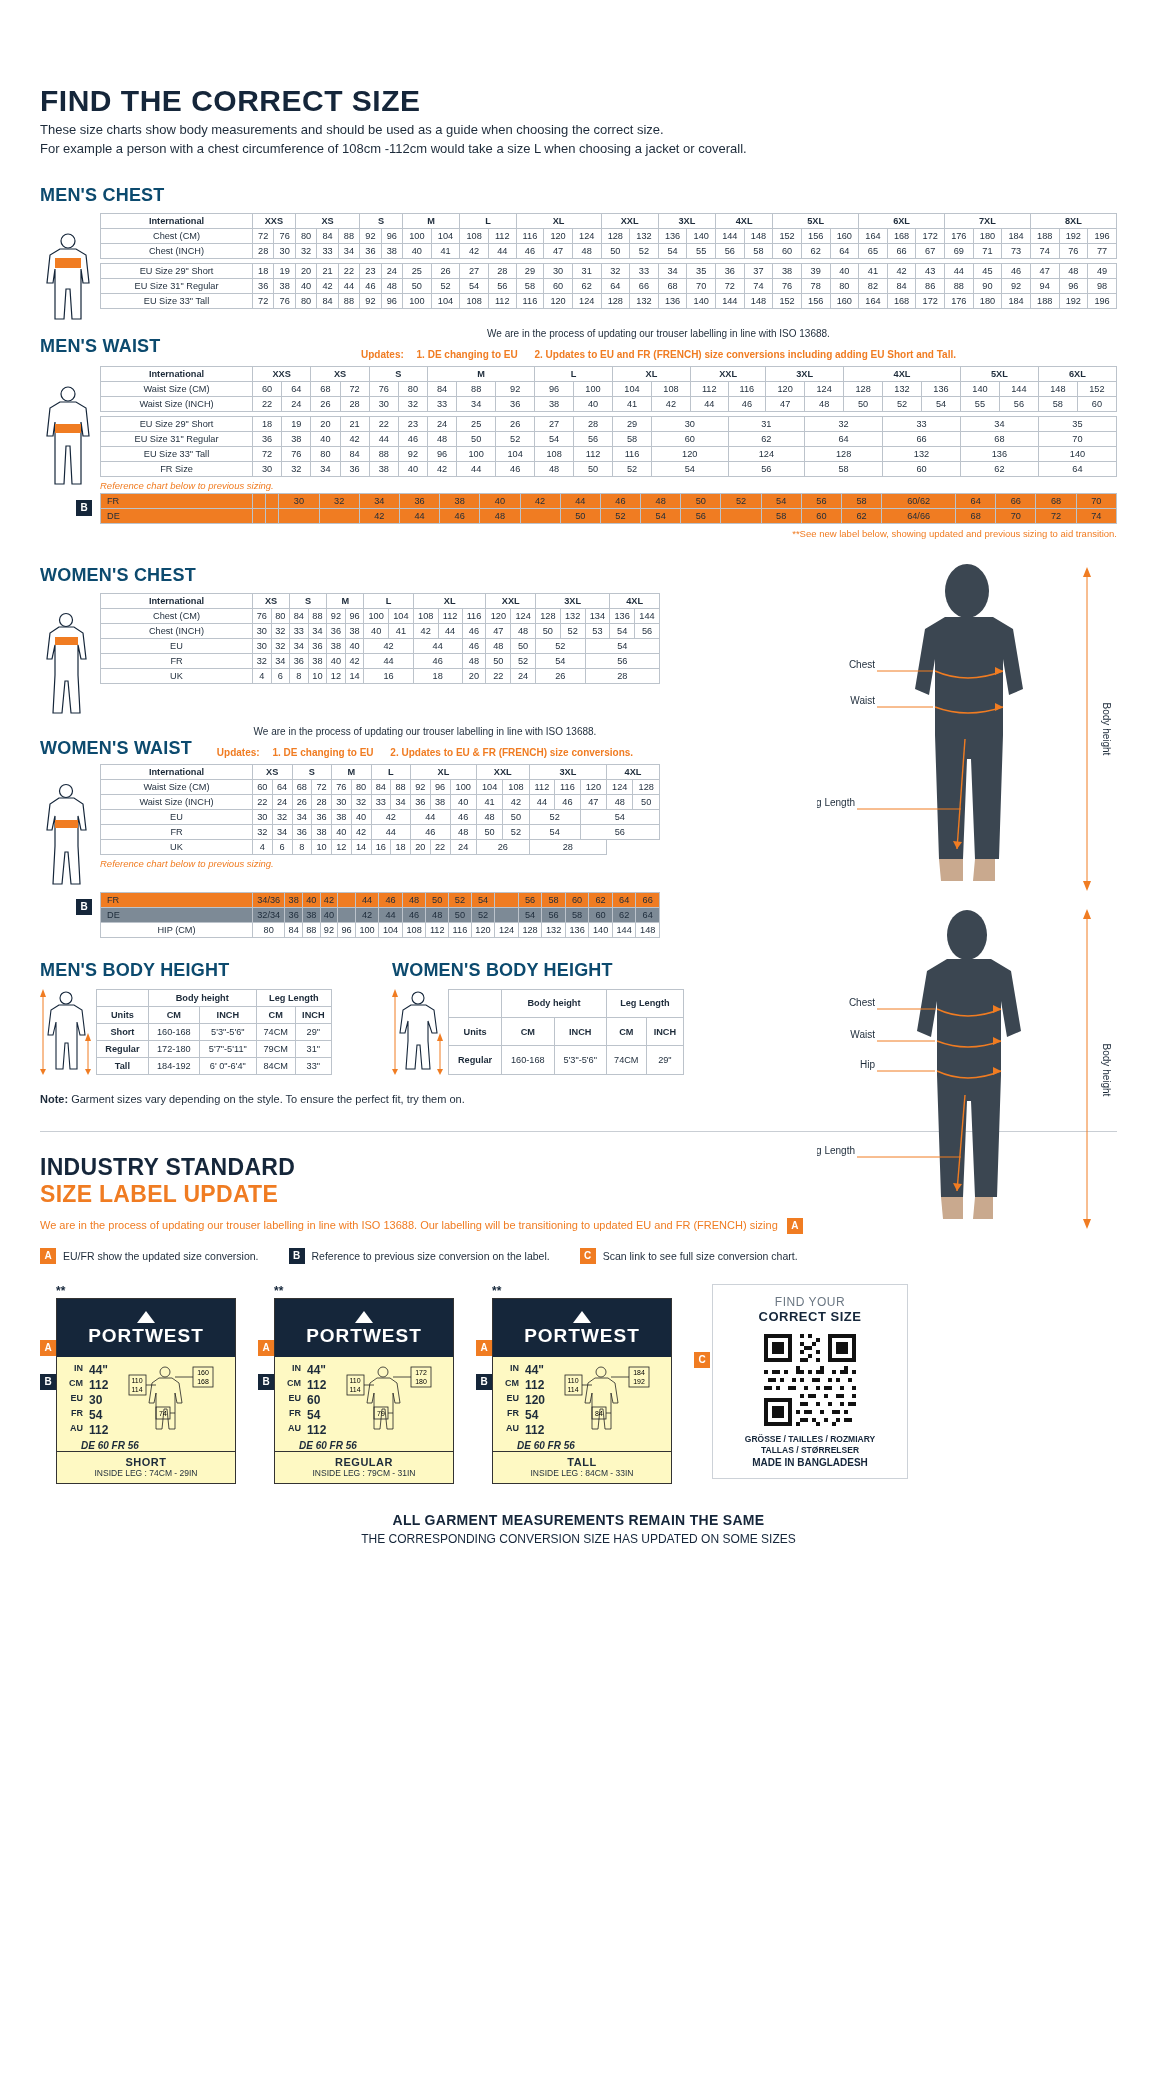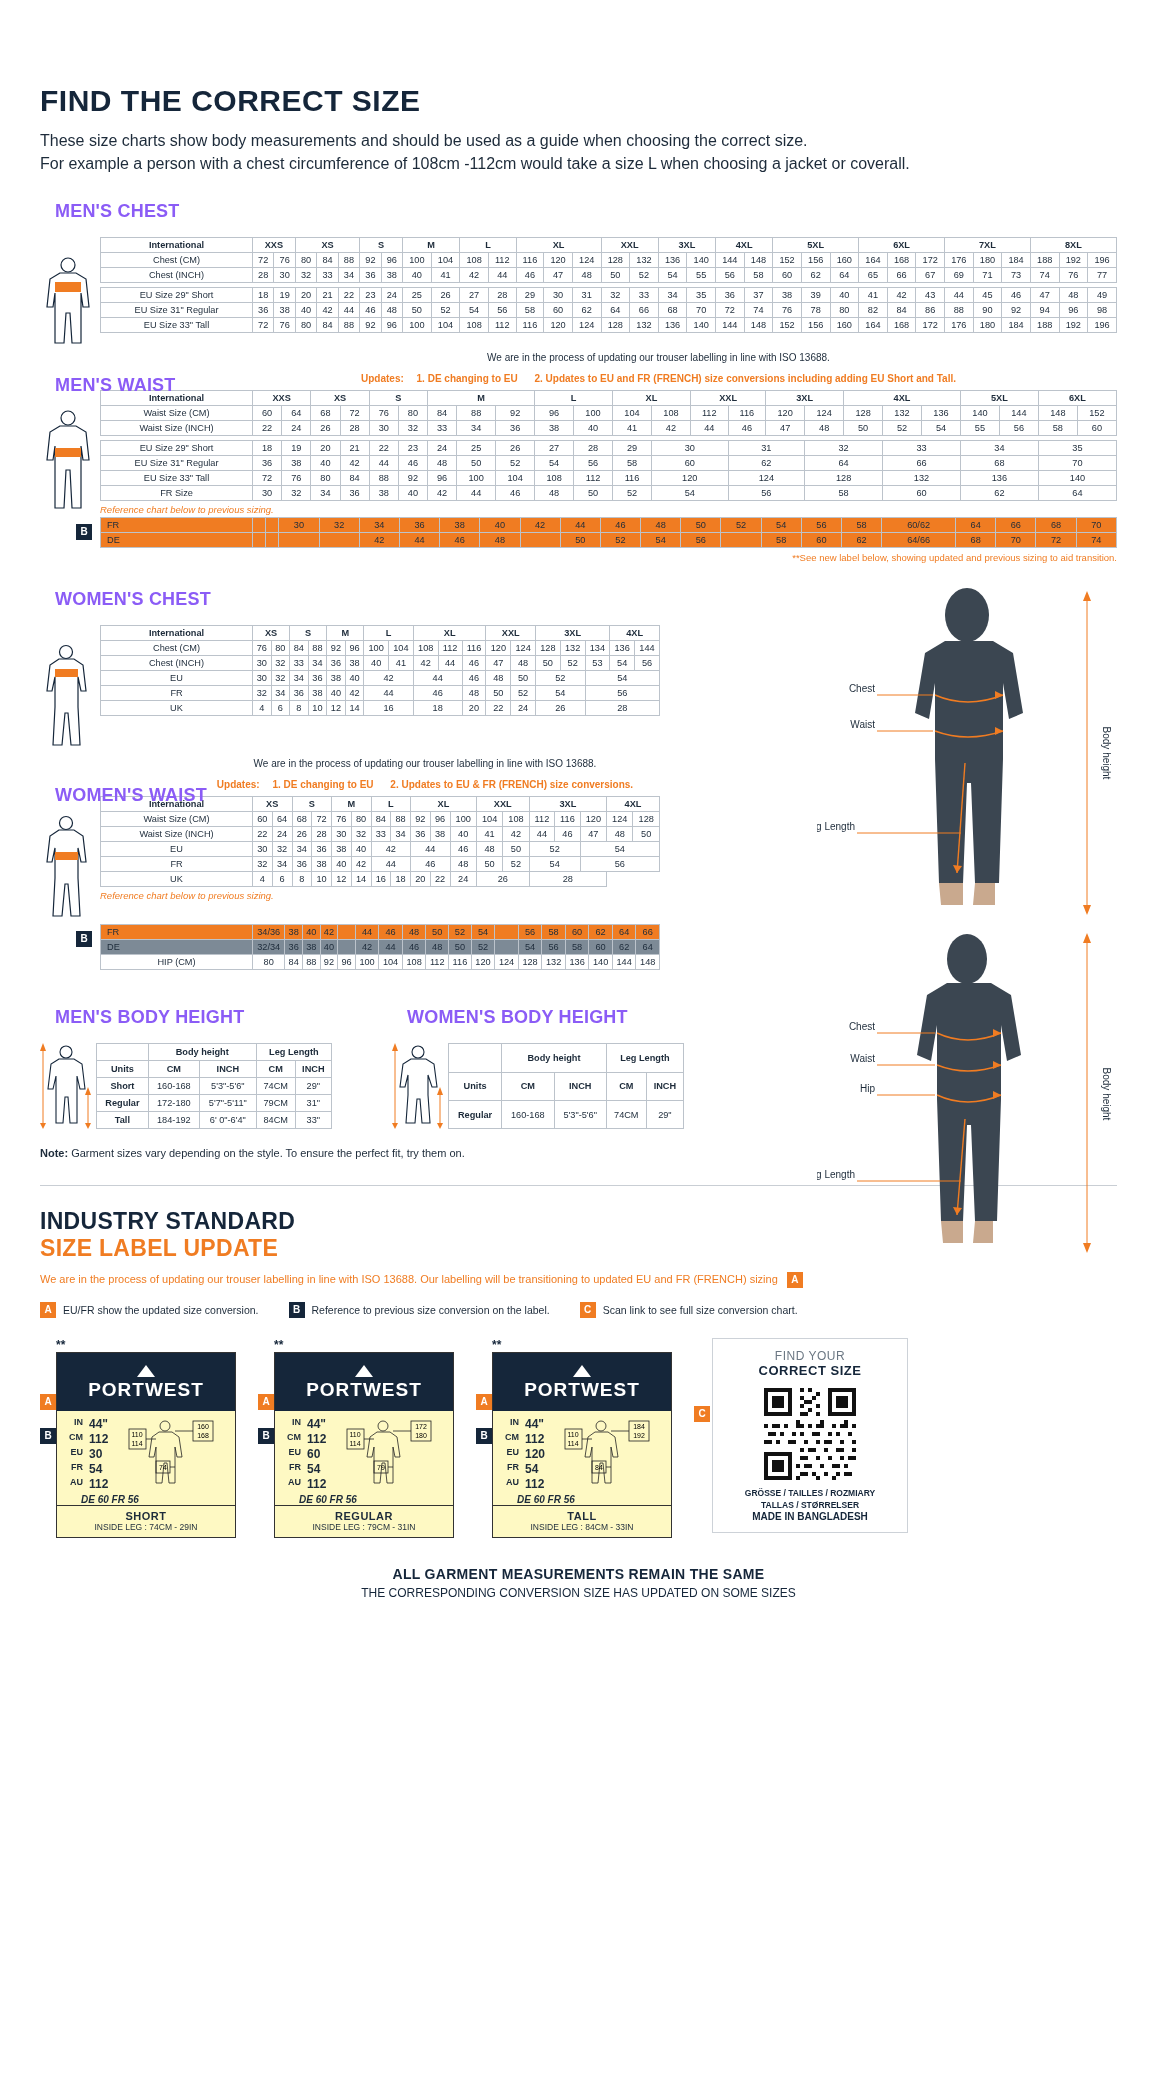--- a/index.html
+++ b/index.html
@@ -11,25 +11,25 @@
     color:#1d2b3a;
     position:relative;
     overflow:hidden;
   }
   .page { position:relative; width:1157px; height:2076px; padding:0 40px; }
 
   h1.title {
     font-size:30px; font-weight:bold; letter-spacing:0.5px;
     color:#15263a; margin:0; padding-top:86px; line-height:1;
   }
-  .intro { font-size:16px; color:#1d2b3a; margin-top:13px; line-height:1.45; }
+  .intro { font-size:13px; color:#1d2b3a; margin-top:5px; line-height:1.45; }
 
   h2.section {
-    font-size:18px; font-weight:bold; color:#8b5cf6; letter-spacing:0.2px;
-    margin:15px; padding:0;
+    font-size:18px; font-weight:bold; color:#0c4a6e; letter-spacing:0.2px;
+    margin:0; padding:0;
   }
   .sec-head { margin-top:26px; margin-bottom:7px; }
 
   
   table.sz { border-collapse:collapse; font-size:9.2px; width:100%; }
   table.sz td, table.sz th {
     border:1px solid #bcc3cb; text-align:center; padding:1px 2px;
     height:15px; font-weight:normal; color:#1d2b3a; white-space:nowrap;
   }
   table.sz th { font-weight:bold; }

